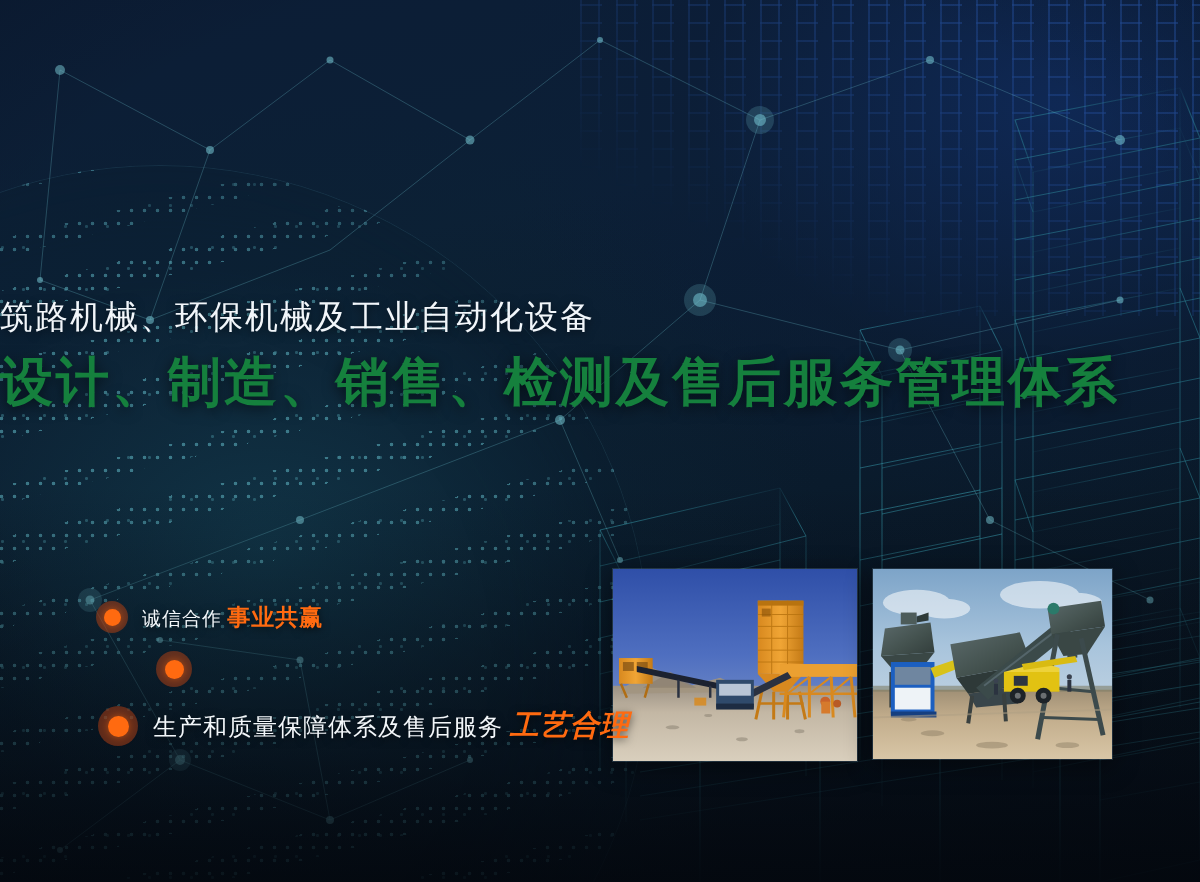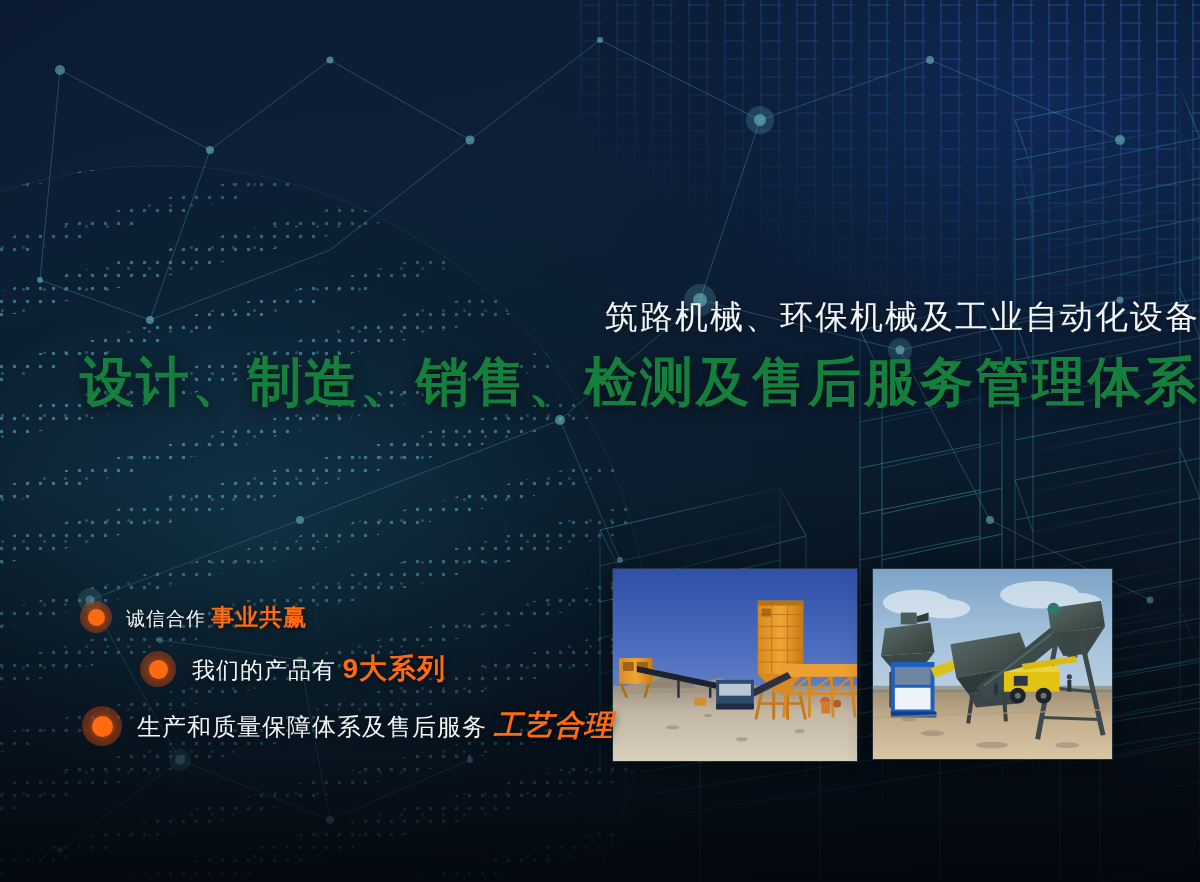--- a/index.html
+++ b/index.html
@@ -89,43 +89,42 @@
   }
 
   
   .svg-layer { position:absolute; inset:0; width:1200px; height:882px; }
 
   
   .content { position:absolute; inset:0; }
 
   .headline-block {
     position:absolute; left:0; top:298px; width:1200px;
-    text-align:right;
-    padding-left:21px;
+    text-align:left;
   }
   .subhead {
     color:#f2f6fa;
     font-size:33px;
     letter-spacing:2px;
     line-height:1.18;
     font-weight:400;
     text-shadow:0 2px 10px rgba(0,0,0,.55);
   }
   .headline {
     margin-top:14px;
     color:#15803d;
     font-size:53px;
     font-weight:bold;
     letter-spacing:3px;
     line-height:1.16;
     text-shadow:0 3px 14px rgba(0,0,0,.6);
   }
 
   
-  .bullets { position:absolute; left:0; top:596px; width:600px; }
+  .bullets { position:absolute; left:16px; top:596px; width:600px; }
   .bullet-row { position:relative; display:flex; align-items:center; }
   .bullet-row.r1 { margin-left:80px; height:42px; }
   .bullet-row.r2 { margin-left:140px; margin-top:8px; height:46px; }
   .bullet-row.r3 { margin-left:82px; margin-top:9px; height:50px; }
 
   .dot {
     position:relative; flex:0 0 auto; border-radius:50%;
     background:rgba(168,62,22,0.55);
     display:flex; align-items:center; justify-content:center;
   }
@@ -473,24 +472,20 @@
       <div class="bullet-row r1">
         <span class="dot"></span>
         <span class="btext">
           <span class="w">诚信合作</span>
           <span class="o">事业共赢</span>
         </span>
       </div>
 
       <div class="bullet-row r2">
         <span class="dot"></span>
-        <span class="btext">
-          <span class="w">我们的产品有</span>
-          <span class="o">9大系列</span>
-        </span>
       </div>
 
       <div class="bullet-row r3">
         <span class="dot"></span>
         <span class="btext">
           <span class="w">生产和质量保障体系及售后服务</span>
           <span class="o">工艺合理</span>
         </span>
       </div>
 

